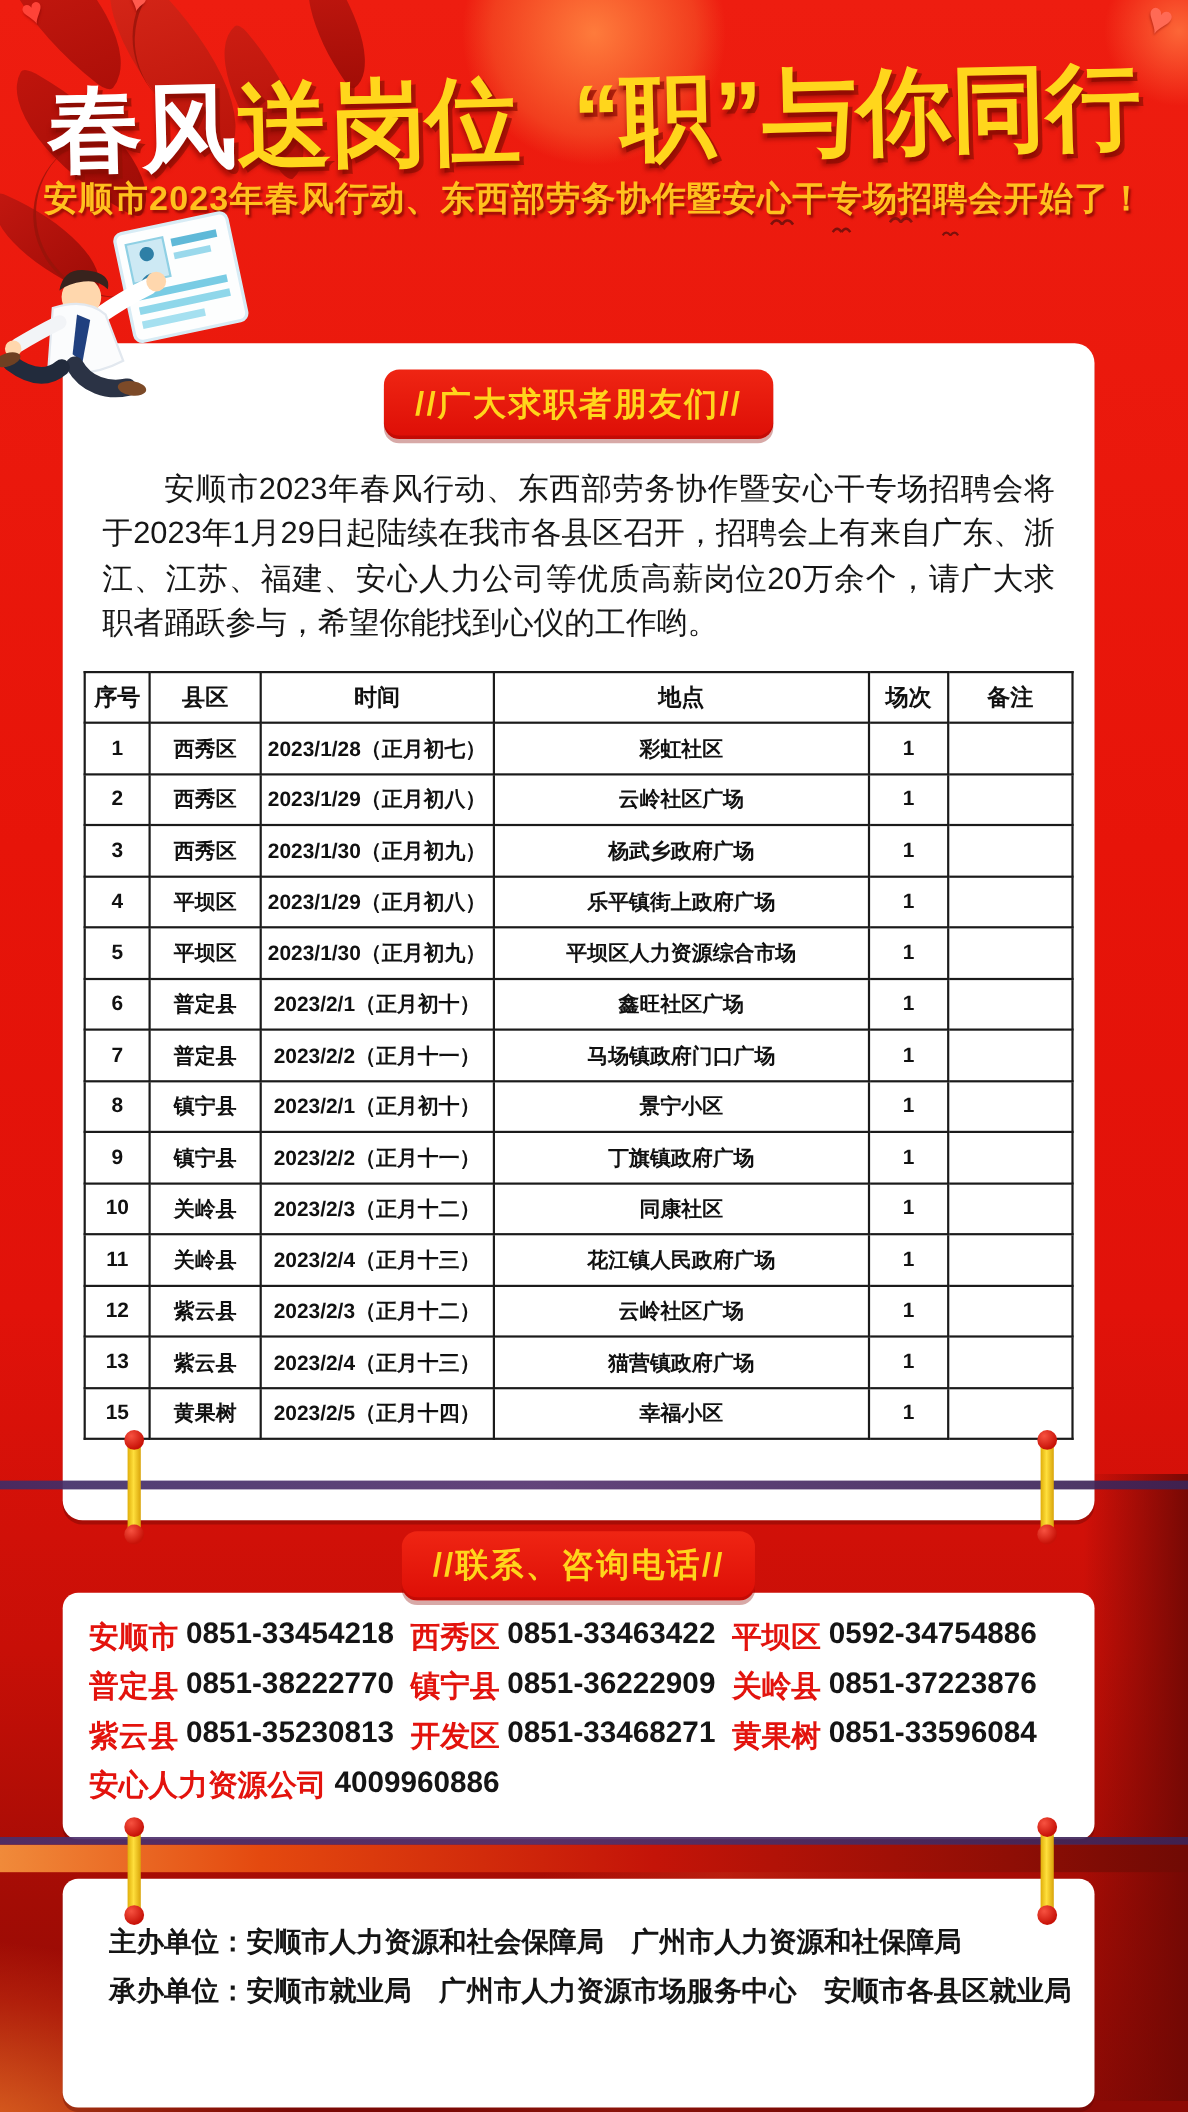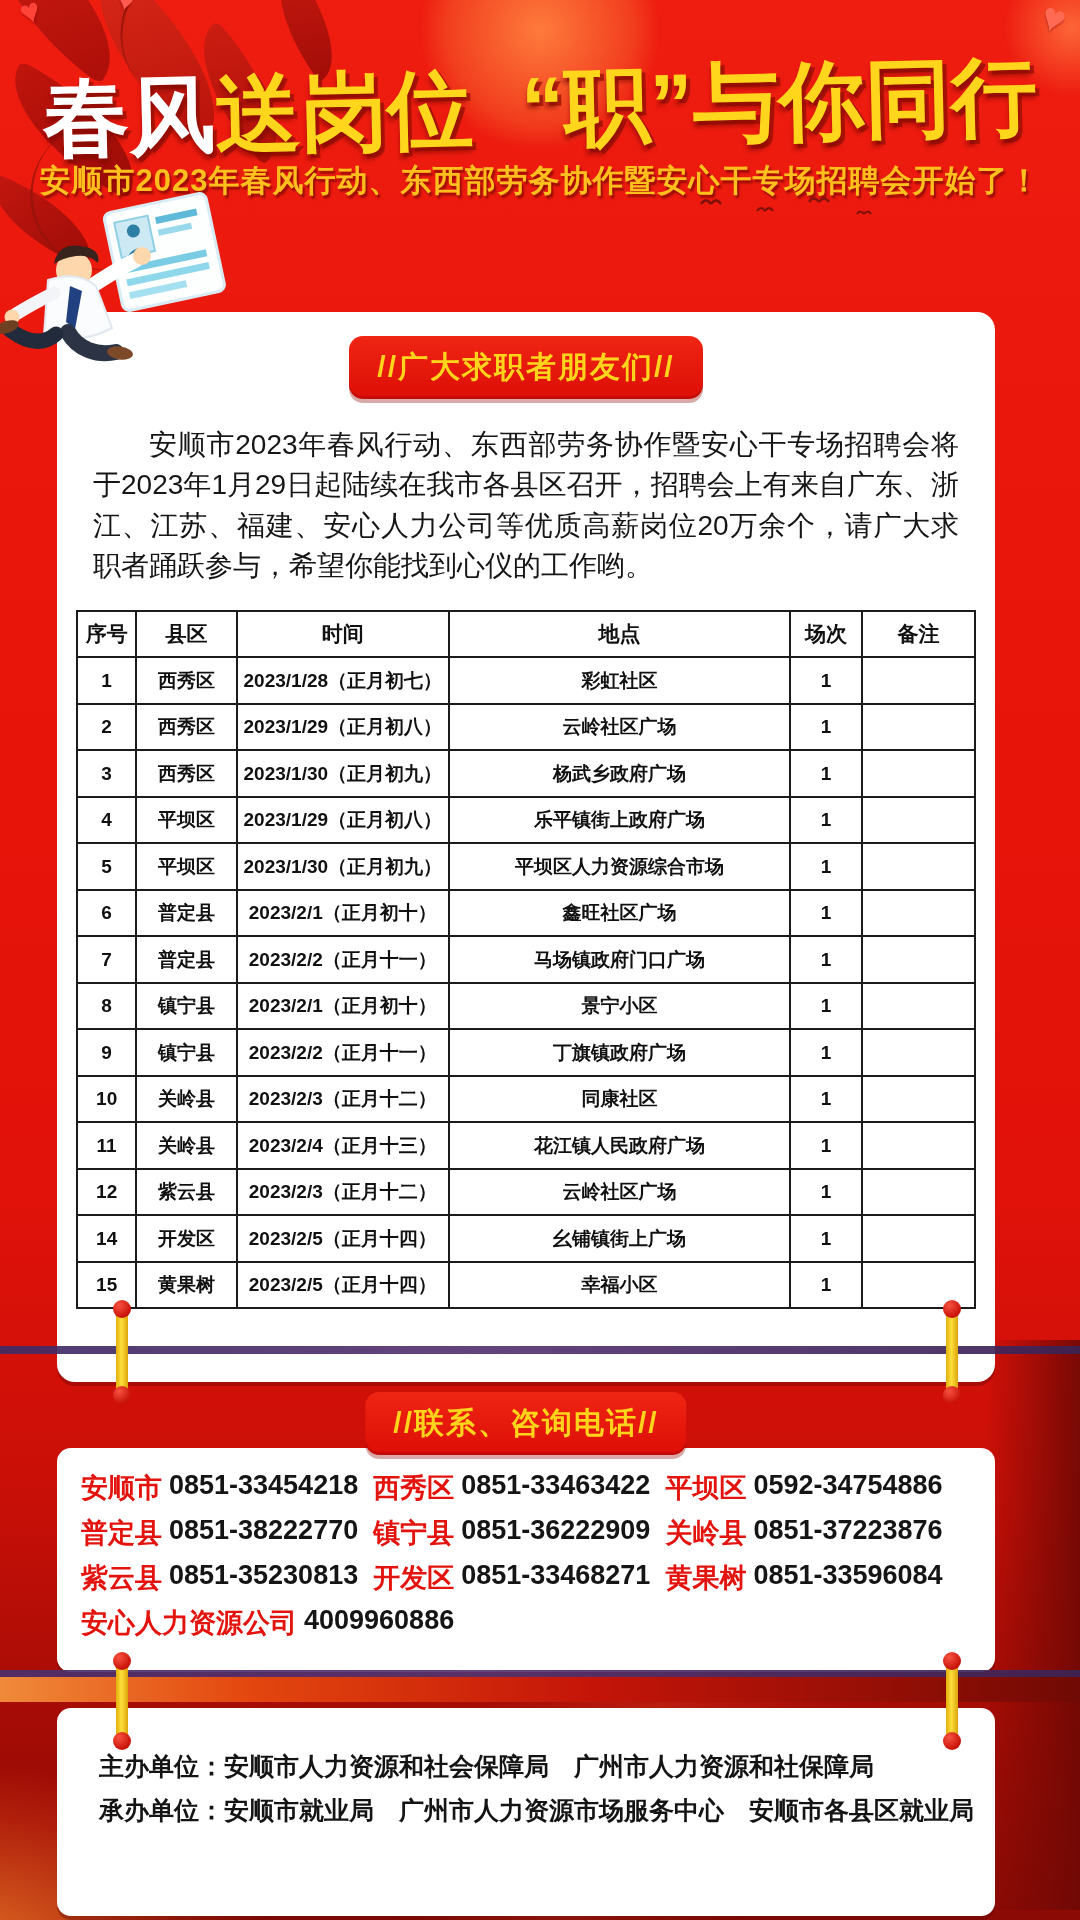--- a/index.html
+++ b/index.html
@@ -265,24 +265,24 @@
           </tr>
         <tr>
             <td>12</td>
             <td>紫云县</td>
             <td>2023/2/3（正月十二）</td>
             <td>云岭社区广场</td>
             <td>1</td>
             <td></td>
           </tr>
         <tr>
-            <td>14</td>
-            <td>开发区</td>
-            <td>2023/2/5（正月十四）</td>
-            <td>幺铺镇街上广场</td>
+            <td>13</td>
+            <td>紫云县</td>
+            <td>2023/2/4（正月十三）</td>
+            <td>猫营镇政府广场</td>
             <td>1</td>
             <td></td>
           </tr>
         <tr>
             <td>15</td>
             <td>黄果树</td>
             <td>2023/2/5（正月十四）</td>
             <td>幸福小区</td>
             <td>1</td>
             <td></td>

